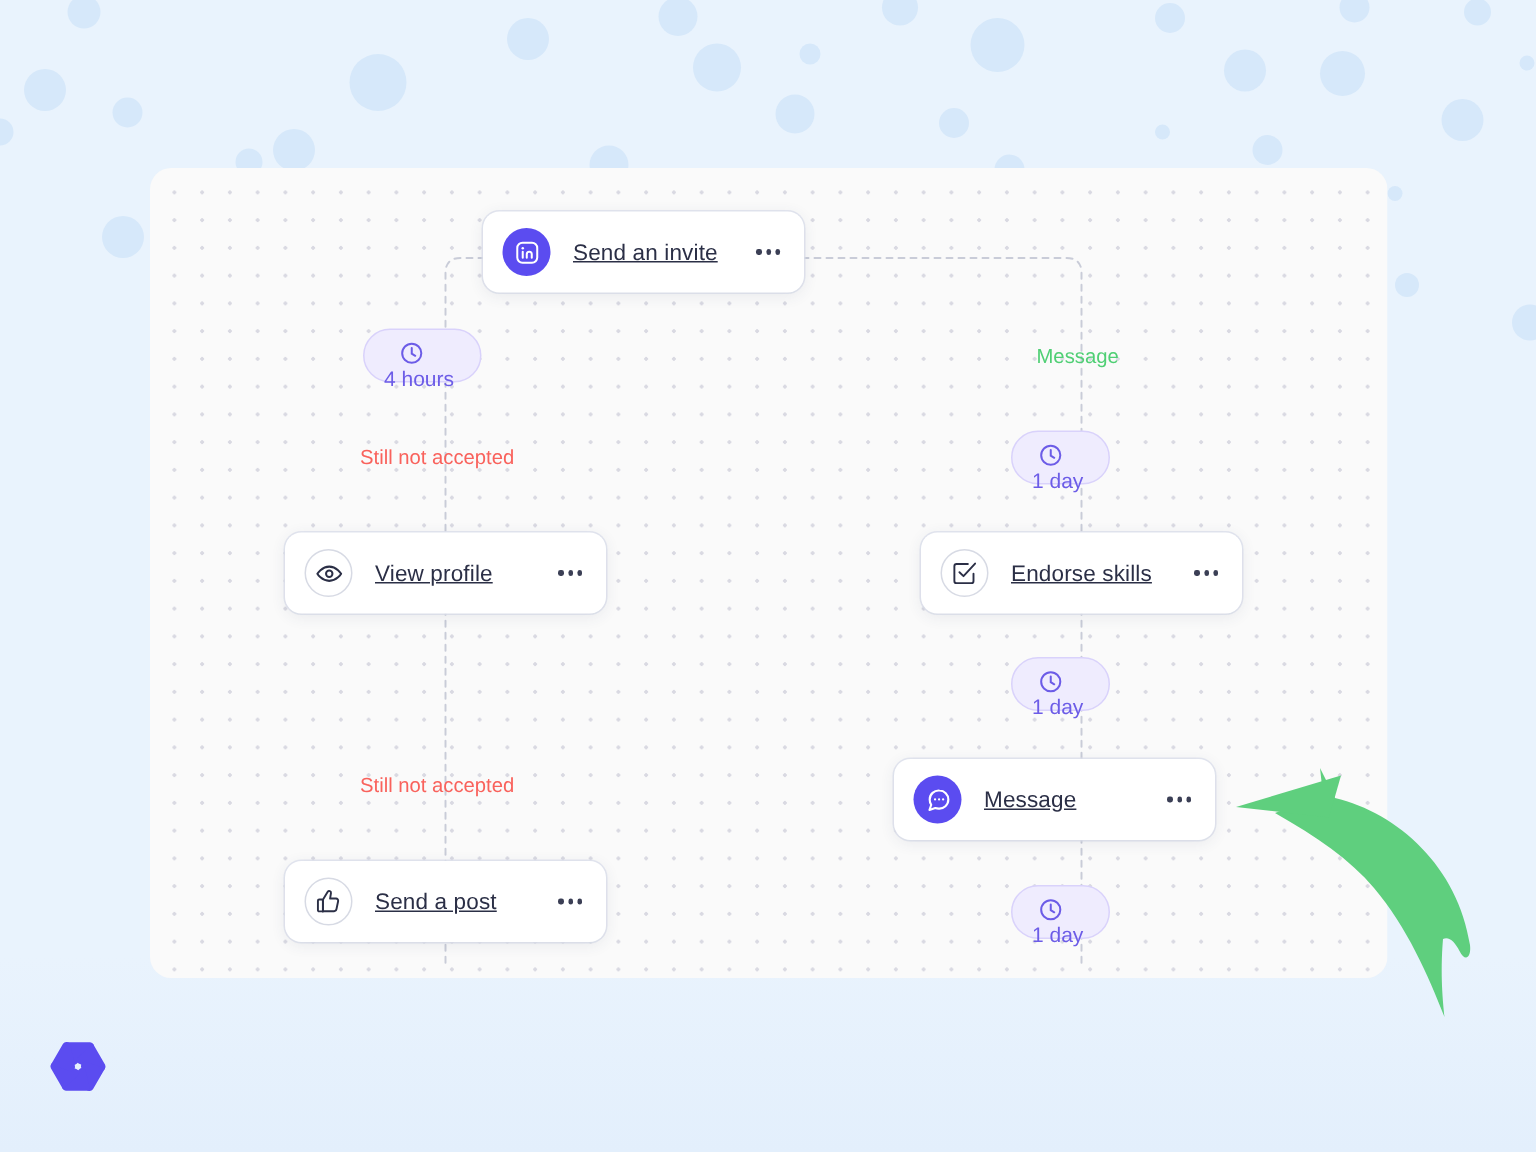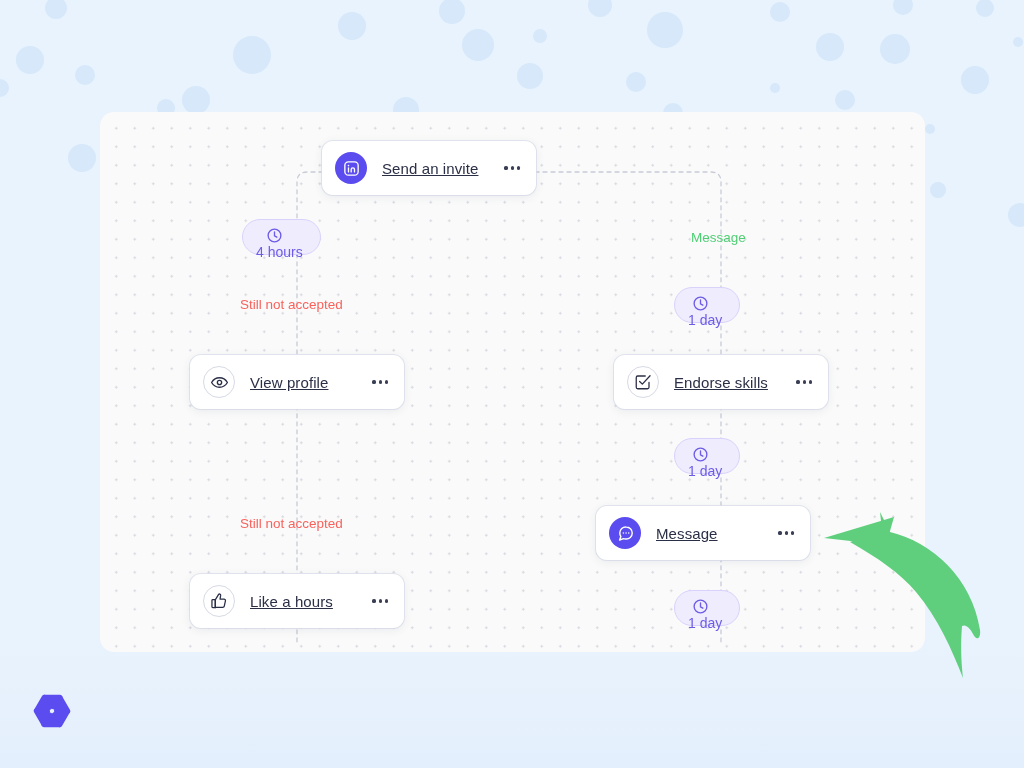--- a/index.html
+++ b/index.html
@@ -223,21 +223,21 @@
 
   <div class="branch-label negative" style="left:140px; top:404px;">Still not accepted</div>
 
   <div class="node-card" style="left:90px; top:462px; width:214px;">
     <span class="node-icon outline">
       <svg width="18" height="18" viewBox="0 0 24 24" fill="none" stroke="#2b2f46" stroke-width="1.7" stroke-linecap="round" stroke-linejoin="round">
         <path d="M7 21V10.5l4.3-7.1a1.6 1.6 0 0 1 2.9 1.1L13.4 9.4h5.3a1.9 1.9 0 0 1 1.85 2.35l-1.5 7.1A2.1 2.1 0 0 1 17 20.6h-10z"></path>
         <rect x="2.6" y="10.2" width="4.5" height="10.6" rx="1.1"></rect>
       </svg>
     </span>
-    <span class="node-label">Like a hours</span>
+    <span class="node-label">Send a post</span>
     <span class="node-menu">
         <i></i>
         <i></i>
         <i></i>
       </span>
   </div>
 
   <div class="branch-label positive" style="left:591px; top:118px;">Message</div>
 
   <div class="delay-pill" style="left:574px; top:175px;">

